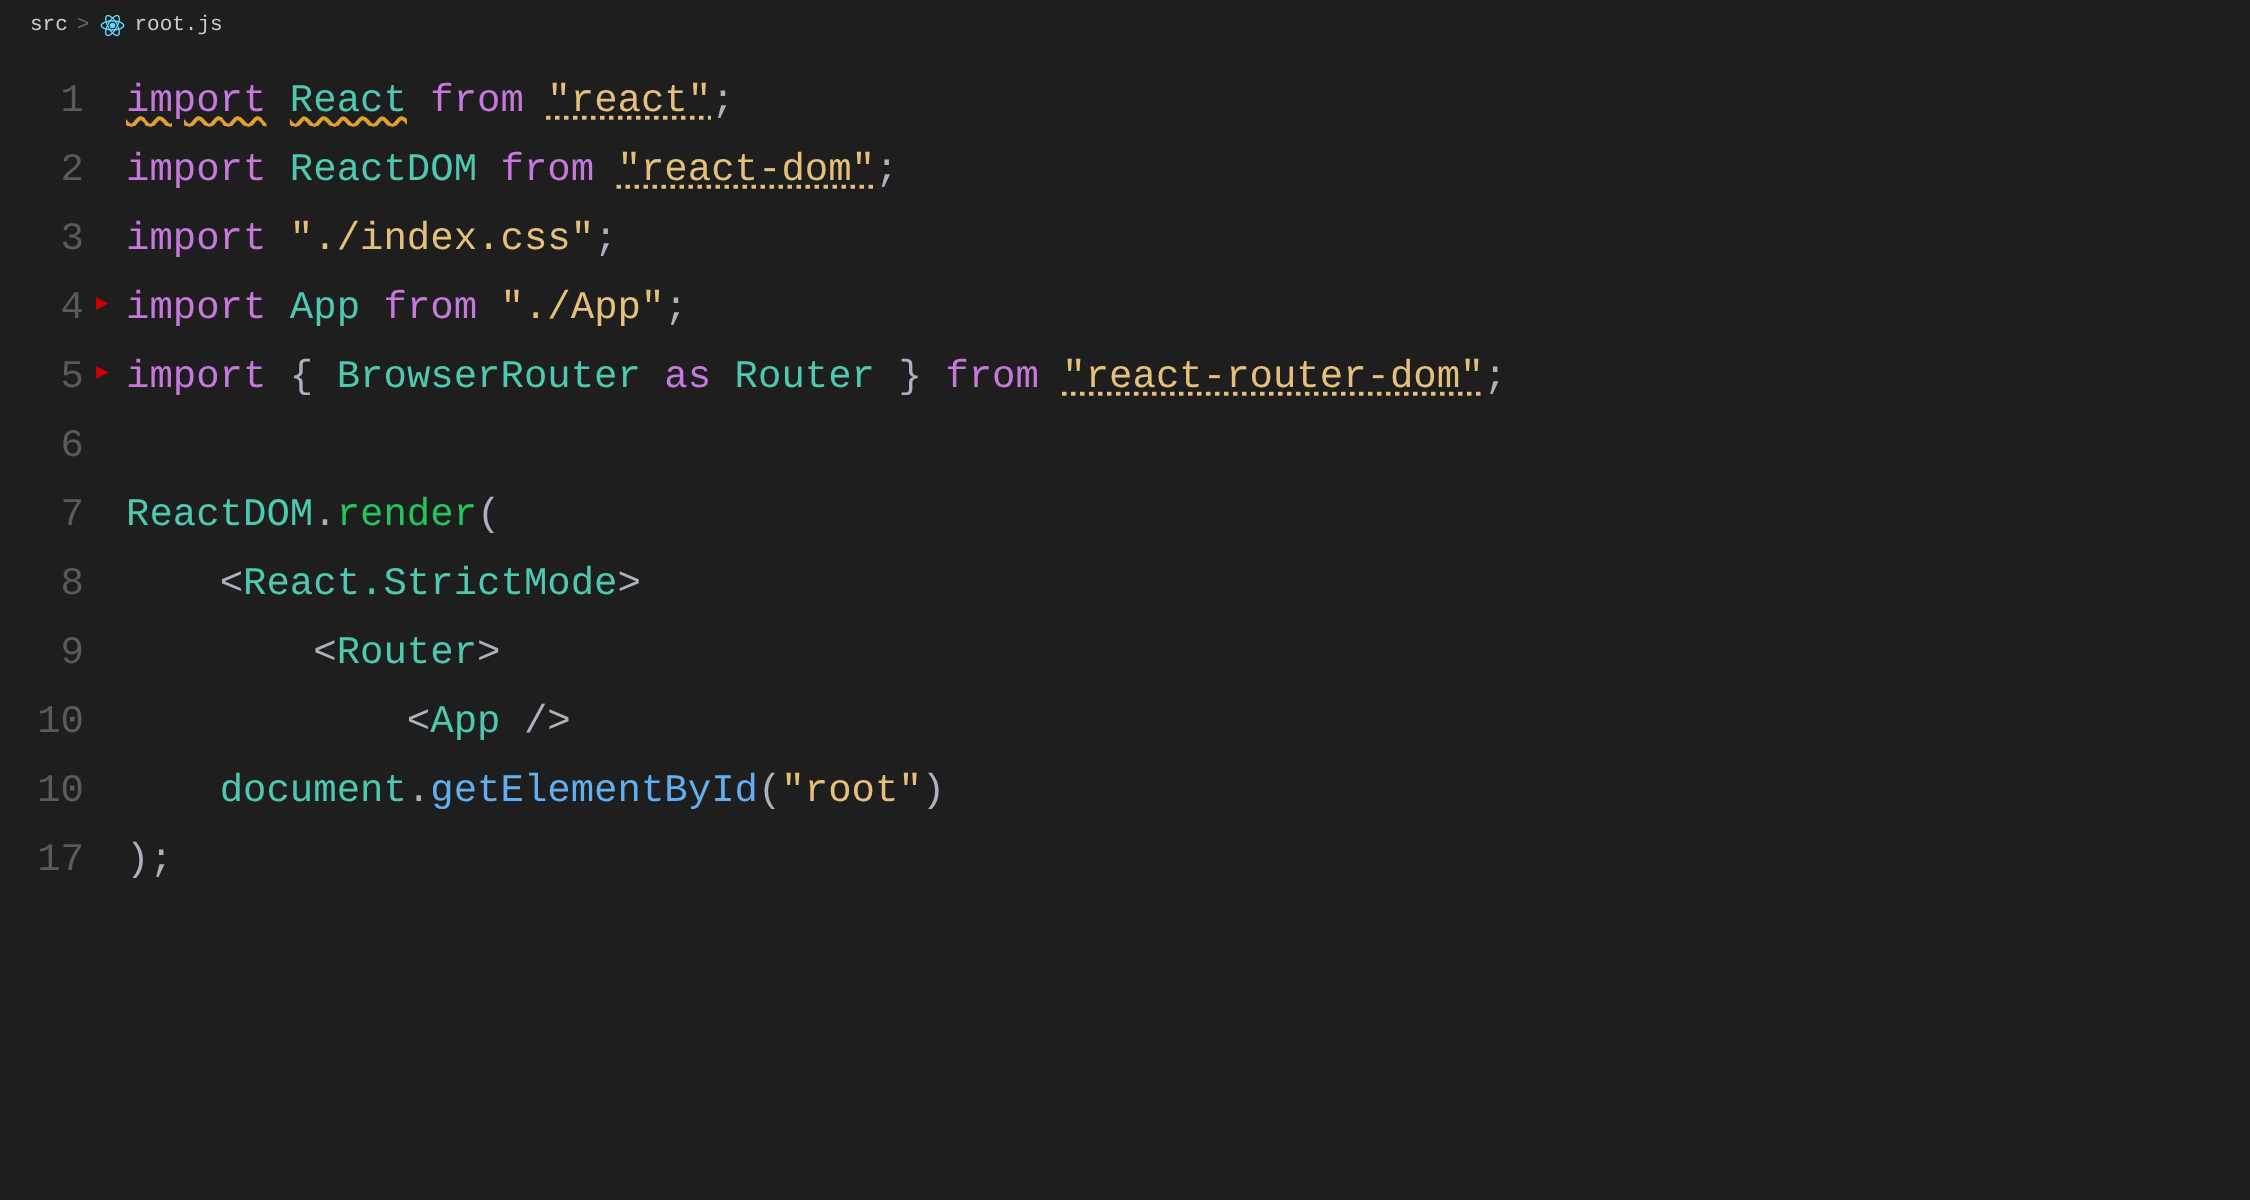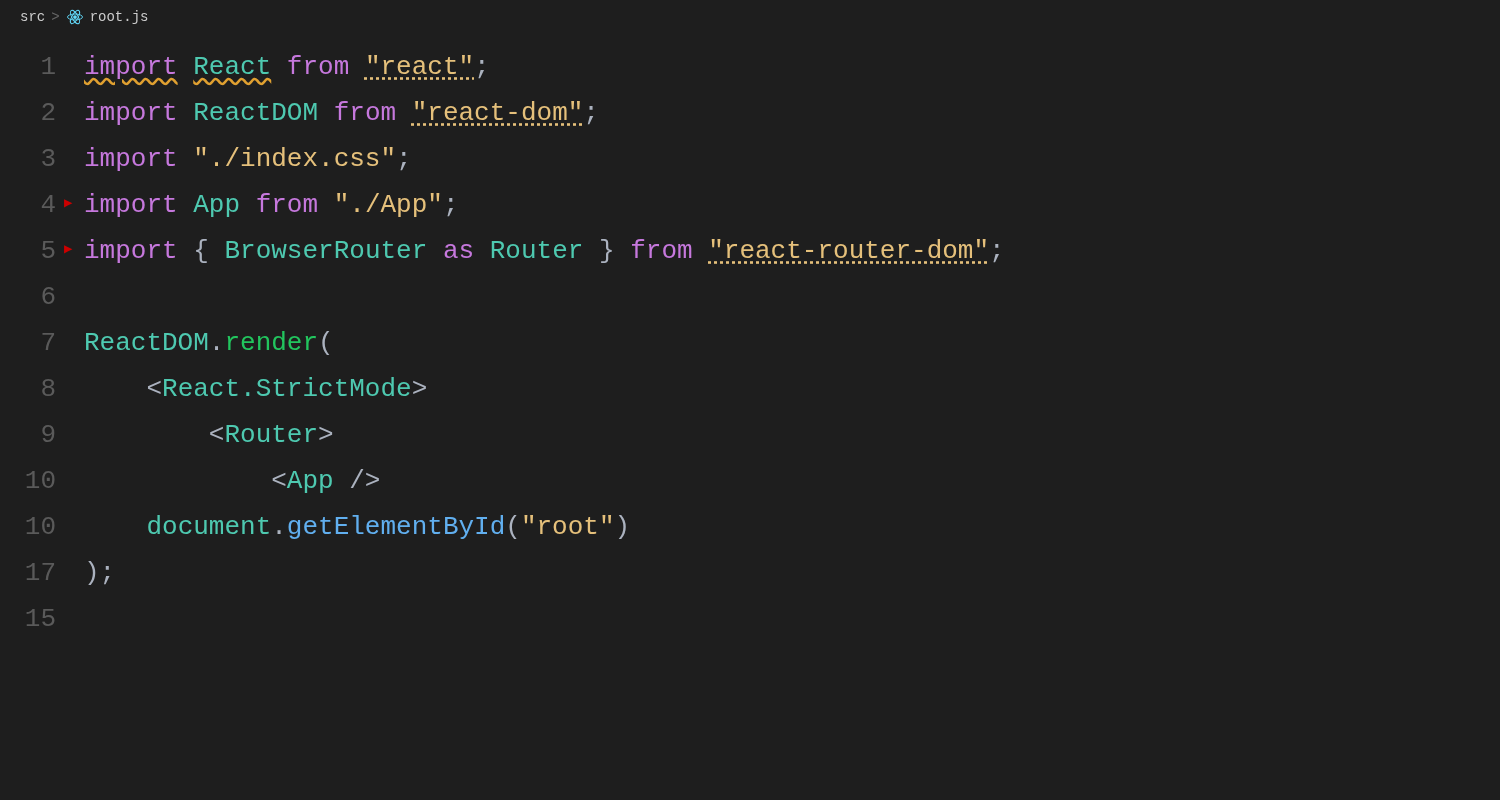--- a/index.html
+++ b/index.html
@@ -143,17 +143,13 @@
       <span class="line-content"><span style="color: rgb(171, 178, 191);">            </span><span style="color: rgb(171, 178, 191);">&lt;</span><span style="color: rgb(78, 201, 176);">App</span><span style="color: rgb(171, 178, 191);"> </span><span style="color: rgb(171, 178, 191);">/&gt;</span></span>
     </div>
     <div class="code-line">
       <span class="line-number">10</span>
       <span class="line-content"><span style="color: rgb(171, 178, 191);">    </span><span style="color: rgb(78, 201, 176);">document</span><span style="color: rgb(171, 178, 191);">.</span><span style="color: rgb(97, 175, 239);">getElementById</span><span style="color: rgb(171, 178, 191);">(</span><span style="color: rgb(229, 192, 123);">"root"</span><span style="color: rgb(171, 178, 191);">)</span></span>
     </div>
     <div class="code-line">
       <span class="line-number">17</span>
       <span class="line-content"><span style="color: rgb(171, 178, 191);">);</span></span>
     </div>
-    <div class="code-line">
-      <span class="line-number">15</span>
-      <span class="line-content"></span>
-    </div>
   </div>
 
 </body></html>

